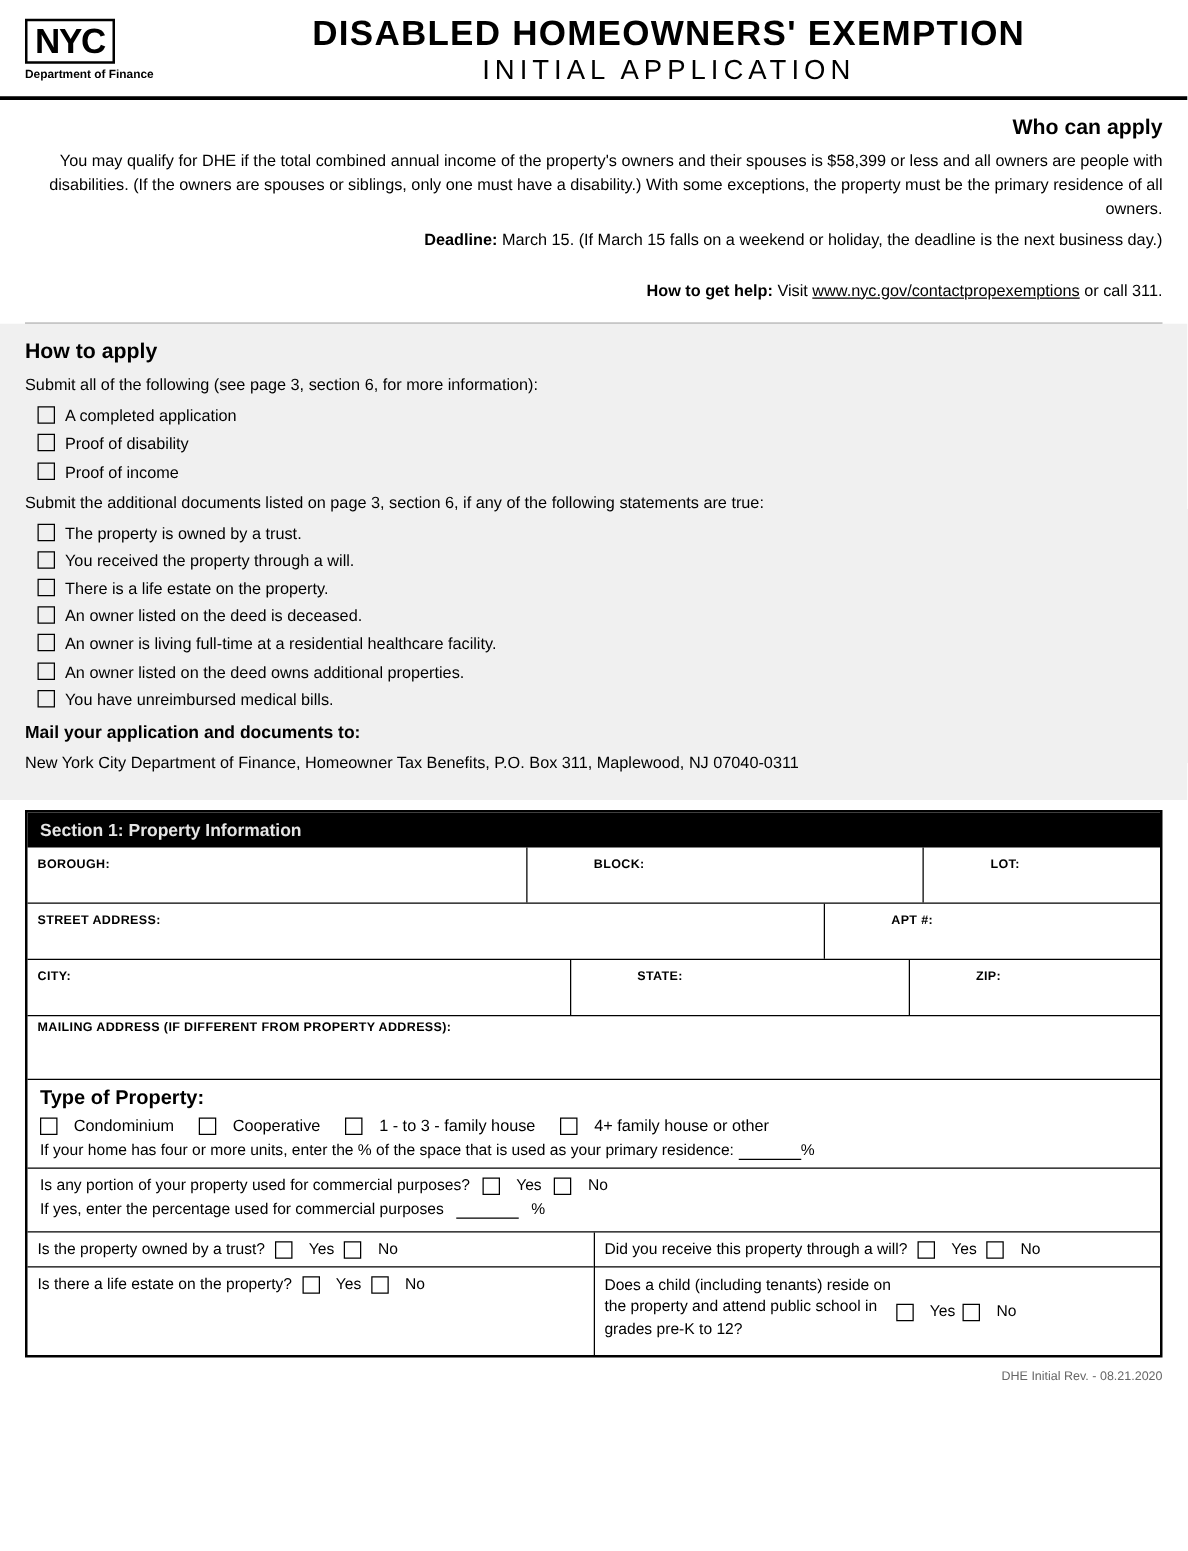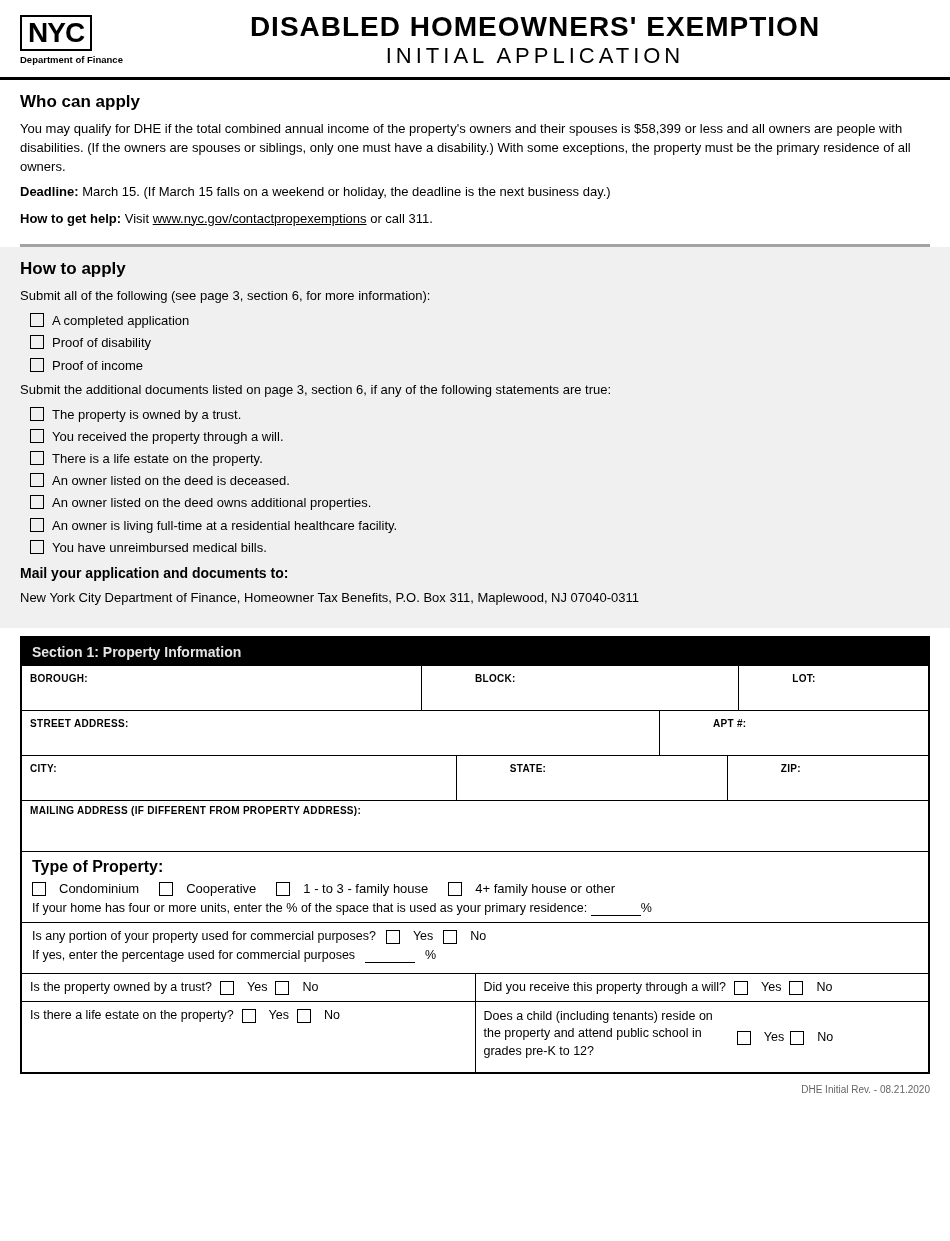--- a/index.html
+++ b/index.html
@@ -76,24 +76,25 @@
     
     .section-who, .section-how {
       padding: 12px 0 10px 0;
     }
     .section-title {
       font-size: 17px;
       font-weight: bold;
       margin-bottom: 8px;
     }
     .section-who {
-      border-bottom: 3px solid #a3a3a3;
+      border-bottom: 1px solid #a3a3a3;
+      text-align: right;
     }
     p { margin-bottom: 6px; line-height: 1.45; }
-    .deadline-line { margin-bottom: 8px; }
+    .deadline-line { margin-bottom: 22px; }
     .bold { font-weight: bold; }
     .underline { text-decoration: underline; }
 
     
     .checklist { margin: 6px 0 6px 10px; }
     .checklist-item {
       display: flex;
       align-items: flex-start;
       margin-bottom: 4px;
       line-height: 1.4;
@@ -319,25 +320,25 @@
         <div class="checklist-item">
           <span class="checkbox"></span>
           <span>There is a life estate on the property.</span>
         </div>
         <div class="checklist-item">
           <span class="checkbox"></span>
           <span>An owner listed on the deed is deceased.</span>
         </div>
         <div class="checklist-item">
           <span class="checkbox"></span>
+          <span>An owner is living full-time at a residential healthcare facility.</span>
+        </div>
+        <div class="checklist-item">
+          <span class="checkbox"></span>
           <span>An owner listed on the deed owns additional properties.</span>
-        </div>
-        <div class="checklist-item">
-          <span class="checkbox"></span>
-          <span>An owner is living full-time at a residential healthcare facility.</span>
         </div>
         <div class="checklist-item">
           <span class="checkbox"></span>
           <span>You have unreimbursed medical bills.</span>
         </div>
       </div>
 
       <div class="mail-section">
         <div class="section-title">Mail your application and documents to:</div>
         <p>New York City Department of Finance, Homeowner Tax Benefits, P.O. Box 311, Maplewood, NJ  07040-0311</p>
@@ -476,21 +477,21 @@
               <span class="checkbox"></span>
               <span>Yes</span>
             </div>
             <div class="yn-group">
               <span class="checkbox"></span>
               <span>No</span>
             </div>
           </div>
 
           <div class="bottom-right-cell">
-            <div style="display:flex; align-items:center; gap:24px;">
+            <div style="display:flex; align-items:center; gap:4px;">
               <div class="bottom-right-text">
                 <span>Does a child (including tenants) reside on</span><br>
                 <span>the property and attend public school in</span><br>
                 <span>grades pre-K to 12?</span>
               </div>
               <div style="display:flex; flex-direction:column; gap:4px; align-items:flex-start;">
                 <div class="bottom-right-yn">
                   <div class="yn-group">
                     <span class="checkbox"></span>
                     <span>Yes</span>

